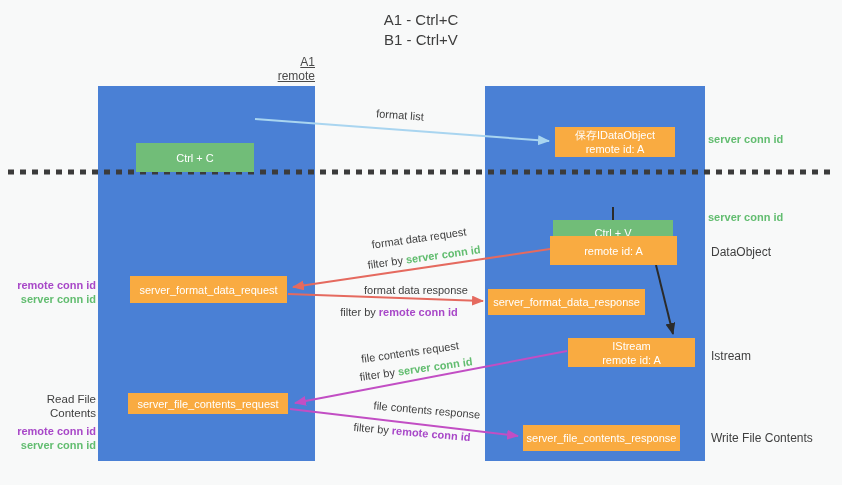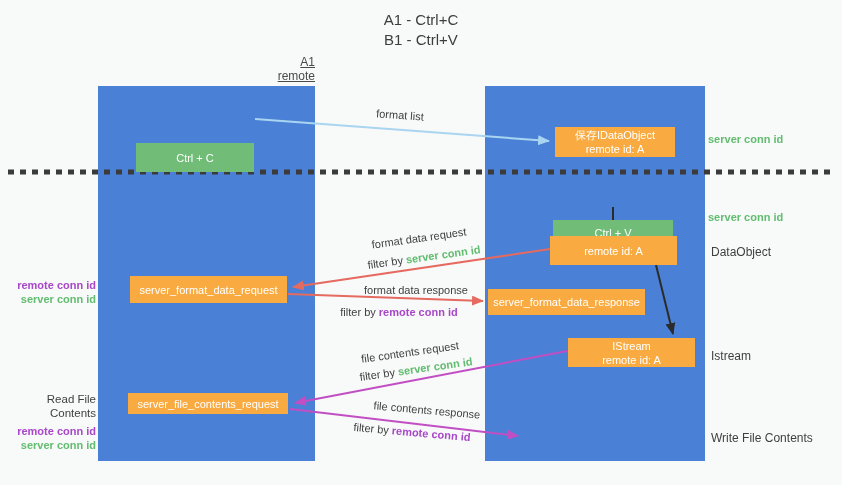--- a/index.html
+++ b/index.html
@@ -131,20 +131,23 @@
 
   <div class="node orange" style="left:568px; top:338px; width:127px; height:29px;">
     <span>IStream</span>
     <span>remote id: A</span>
   </div>
 
   <div class="node orange" style="left:128px; top:393px; width:160px; height:21px;">
     <span>server_file_contents_request</span>
   </div>
 
+  <div class="node orange" style="left:523px; top:425px; width:157px; height:26px;">
+    <span>server_file_contents_response</span>
+  </div>
 
   <div class="flow-label" style="left:400px; top:115px; transform:translate(-50%,-50%) rotate(4deg);">format list</div>
 
   <div class="flow-label" style="left:419px; top:238px; transform:translate(-50%,-50%) rotate(-8deg);">format data request</div>
   <div class="flow-label" style="left:424px; top:257px; transform:translate(-50%,-50%) rotate(-8deg);">
     <span>filter by</span>
     <span class="key green">server conn id</span>
   </div>
 
   <div class="flow-label" style="left:416px; top:290px;">format data response</div>

